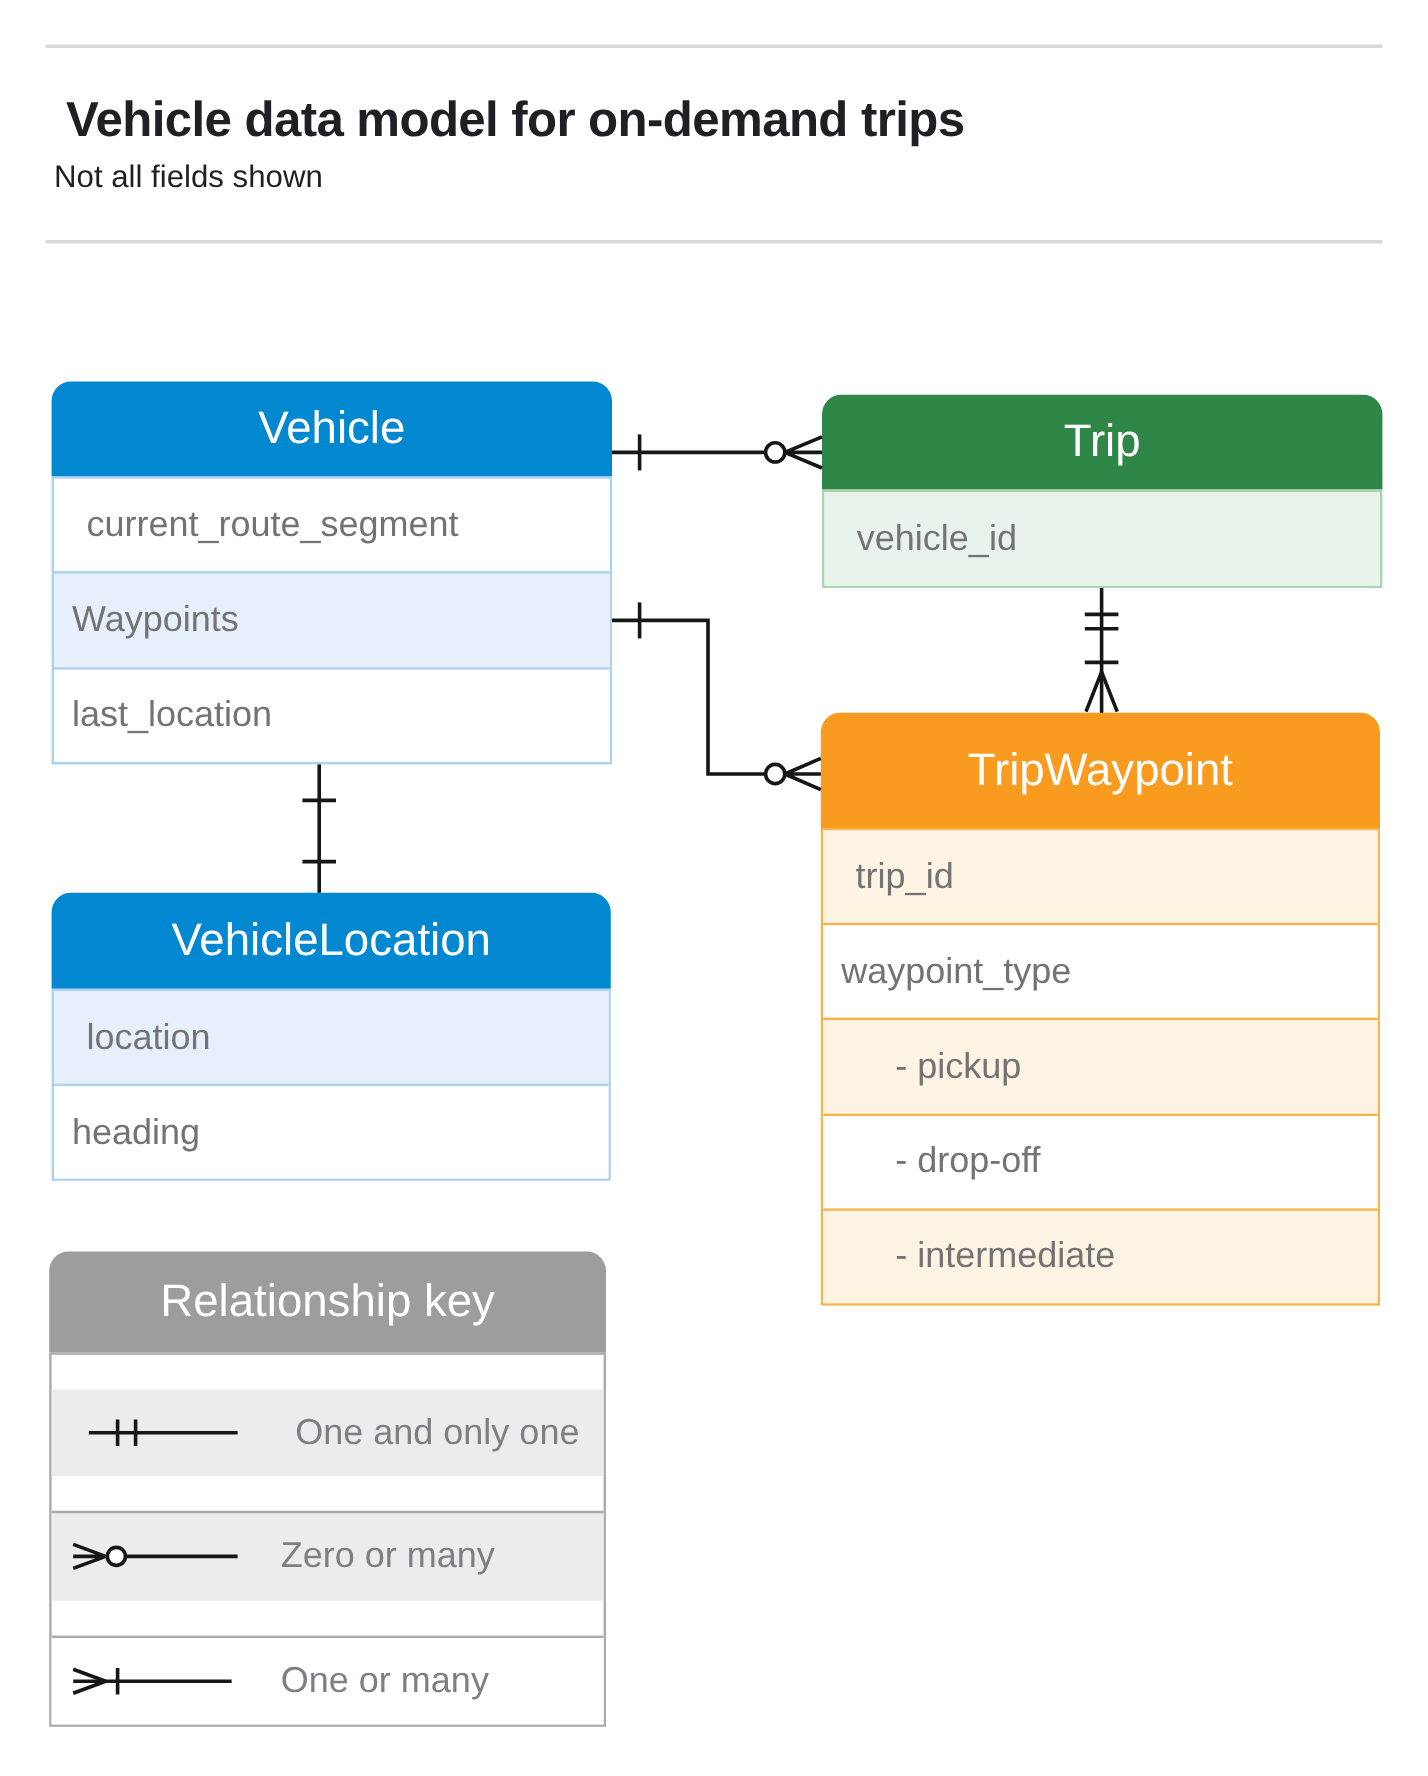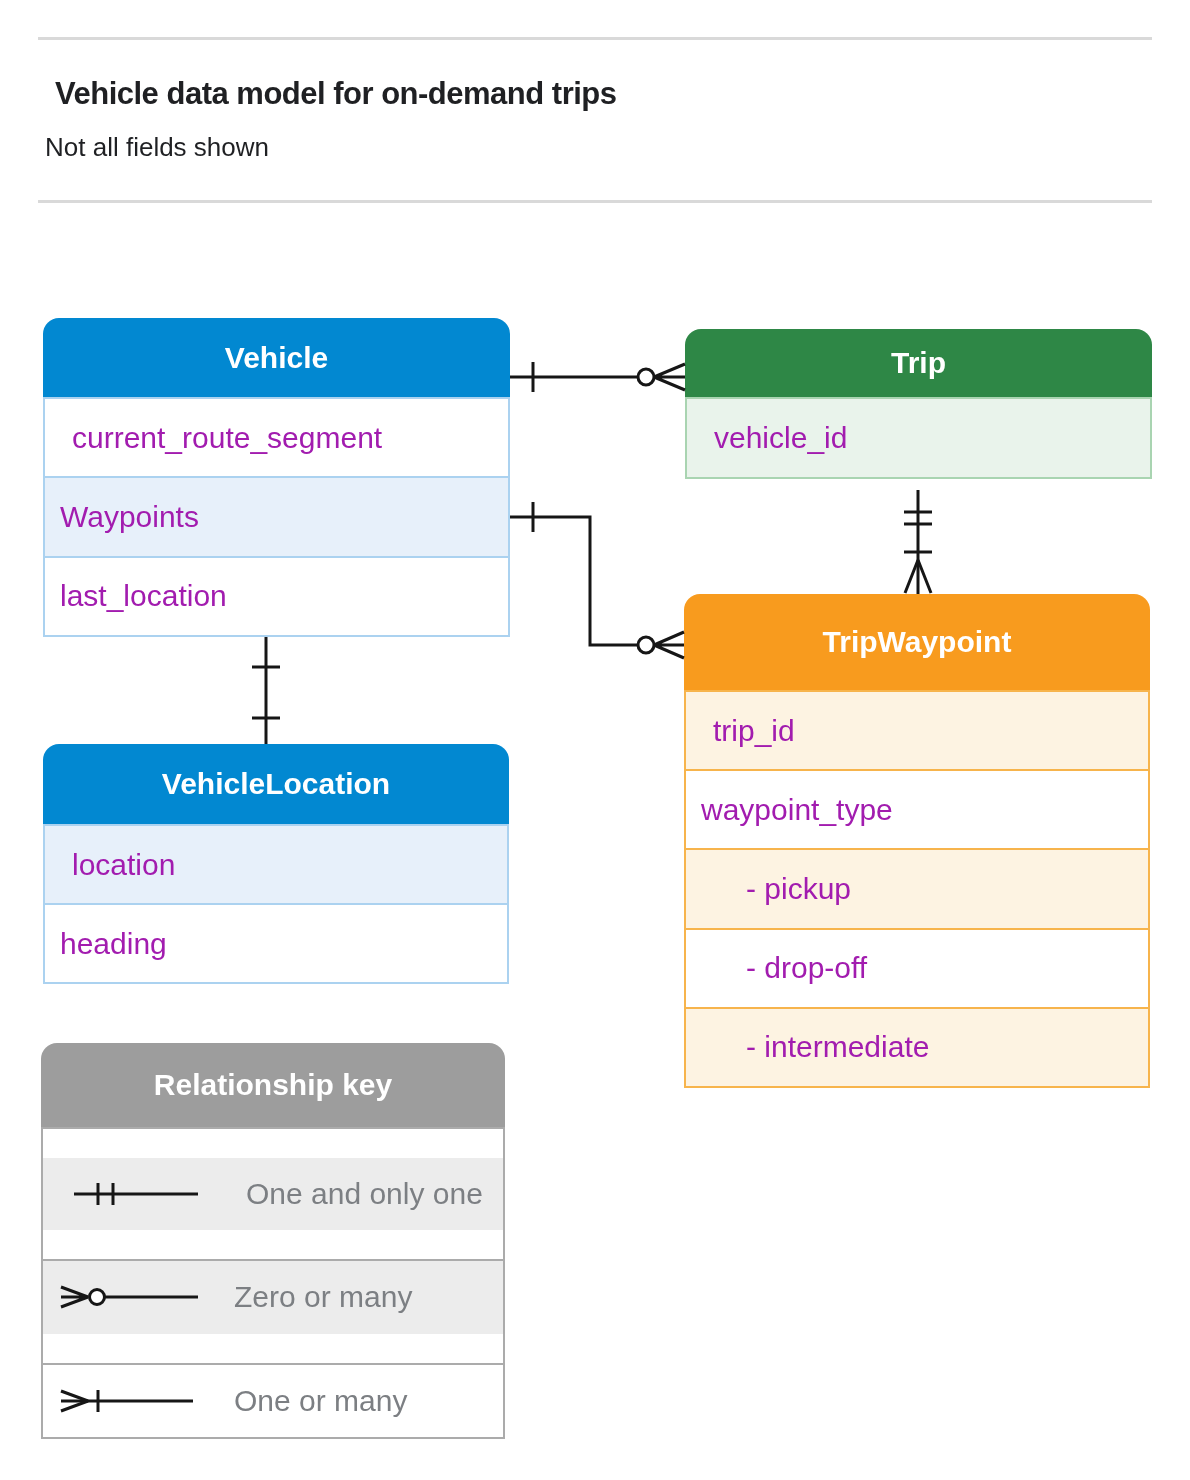--- a/index.html
+++ b/index.html
@@ -11,59 +11,59 @@
     overflow: hidden;
   }
   .canvas { position: absolute; inset: 0; }
 
   
   .rule { position: absolute; left: 38px; width: 1114px; height: 3px; background: #d9d9d9; }
   .rule-top { top: 37px; }
   .rule-bottom { top: 200px; }
   .title {
     position: absolute; left: 55px; top: 76px;
-    font-size: 31px; font-weight: 700; color: #1f2023; letter-spacing: -0.5px;
+    font-size: 41px; font-weight: 700; color: #1f2023; letter-spacing: -0.5px;
   }
   .subtitle {
     position: absolute; left: 45px; top: 132px;
     font-size: 26px; font-weight: 400; color: #1f2023;
   }
 
   
   .entity { position: absolute; }
   .entity-header {
     display: flex; align-items: center; justify-content: center;
     border-radius: 16px 16px 0 0;
-    color: #ffffff; font-weight: 700; font-size: 30px;
+    color: #ffffff; font-weight: 400; font-size: 38px;
   }
   .entity-rows { display: flex; flex-direction: column; border: 2px solid var(--border); }
   .row {
     flex: 1; display: flex; align-items: center;
     padding-left: 27px;
-    font-size: 30px; color: #a21caf; background: #ffffff;
+    font-size: 30px; color: #737373; background: #ffffff;
   }
   .row + .row { border-top: 2px solid var(--border); padding-left: 15px; }
   .row.tint { background: var(--tint); }
   .row.sub { padding-left: 60px; }
 
   .entity.blue   { --border:#abd2f0; --tint:#e7f0fa; }
   .entity.green  { --border:#a9d4b1; --tint:#e9f3eb; }
   .entity.orange { --border:#f7b44c; --tint:#fdf3e2; }
   .entity.gray   { --border:#ababab; --tint:#ececec; }
   .entity.blue   .entity-header { background: #0288d1; }
   .entity.green  .entity-header { background: #2e8746; }
   .entity.orange .entity-header { background: #f89b1e; }
   .entity.gray   .entity-header { background: #9d9d9d; }
 
   .e-vehicle          { left: 43px;  top: 318px;  width: 467px; }
   .e-vehicle .entity-header { height: 79px; }
   .e-vehicle .entity-rows   { height: 240px; }
 
   .e-trip             { left: 685px; top: 329px;  width: 467px; }
-  .e-trip .entity-header { height: 68px; }
+  .e-trip .entity-header { height: 79px; }
   .e-trip .entity-rows   { height: 82px; }
 
   .e-tripwaypoint     { left: 684px; top: 594px;  width: 466px; }
   .e-tripwaypoint .entity-header { height: 96px; }
   .e-tripwaypoint .entity-rows   { height: 398px; justify-content: center; }
 
   .e-vehiclelocation  { left: 43px;  top: 744px;  width: 466px; }
   .e-vehiclelocation .entity-header { height: 80px; }
   .e-vehiclelocation .entity-rows   { height: 160px; }
 

